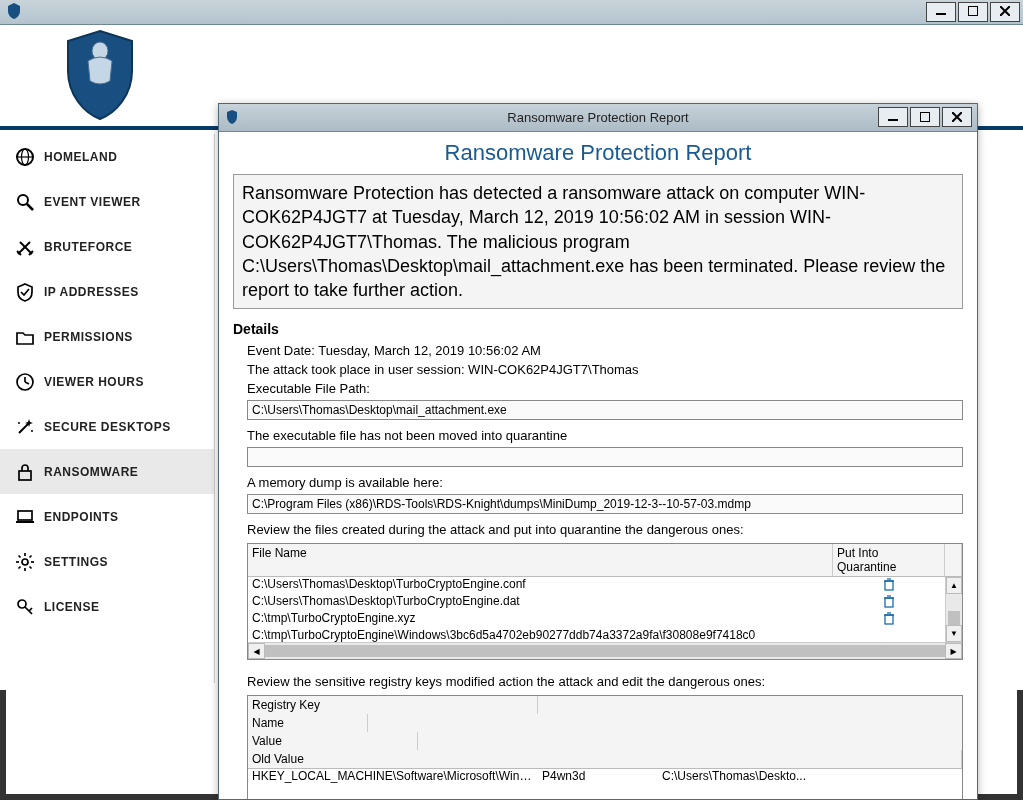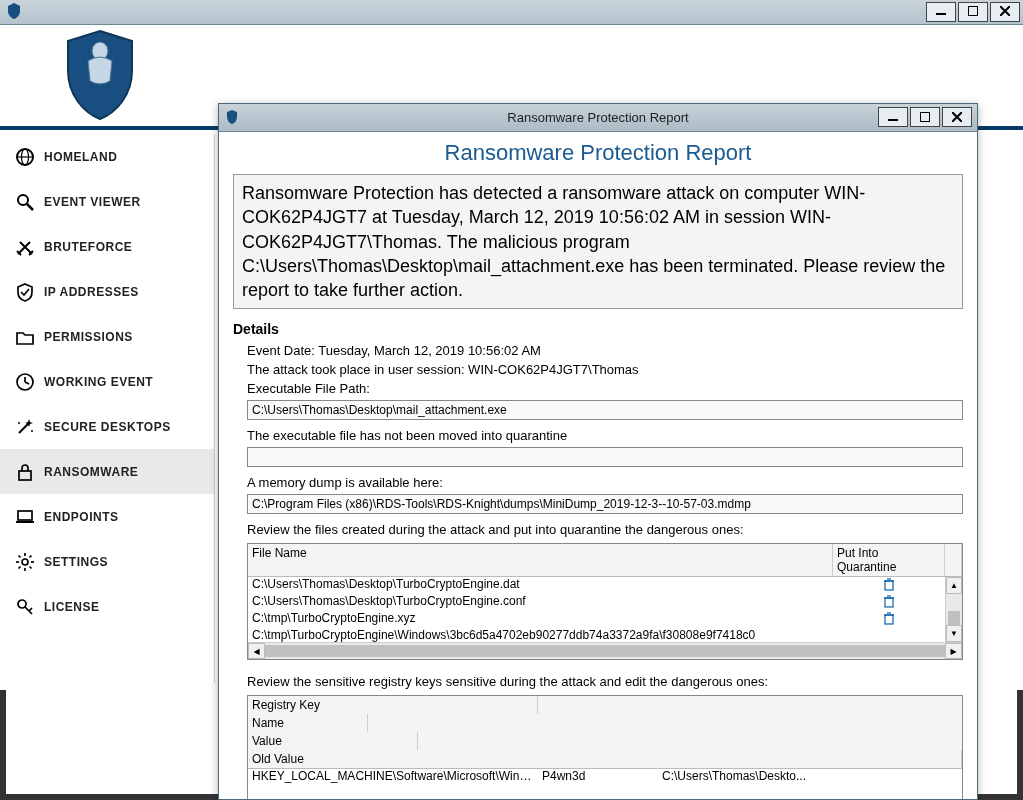--- a/index.html
+++ b/index.html
@@ -146,21 +146,21 @@
         <span class="label">PERMISSIONS</span>
       </div>
       <div class="side-item">
         <span class="s-icon">
             <svg width="20" height="20">
               <circle cx="10" cy="10" r="8" fill="none" stroke="#000" stroke-width="1.7"></circle>
               <line x1="10" y1="10" x2="10" y2="5" stroke="#000" stroke-width="1.7"></line>
               <line x1="10" y1="10" x2="14" y2="12" stroke="#000" stroke-width="1.7"></line>
             </svg>
           </span>
-        <span class="label">WORKING EVENT</span>
+        <span class="label">VIEWER HOURS</span>
       </div>
       <div class="side-item">
         <span class="s-icon">
             <svg width="20" height="20">
               <line x1="4" y1="16" x2="14" y2="6" stroke="#000" stroke-width="2"></line>
               <path d="M14 2 l1 3 l3 1 l-3 1 l-1 3 l-1 -3 l-3 -1 l3 -1 z" fill="#000"></path>
               <circle cx="4" cy="6" r="1" fill="#000"></circle>
               <circle cx="17" cy="14" r="1" fill="#000"></circle>
             </svg>
           </span>
@@ -262,36 +262,36 @@
 
       <div class="filetable">
         <div class="ft-row ft-head">
           <div style="flex:1">File Name</div>
           <div style="width:112px">Put Into Quarantine</div>
           <div style="width:17px"></div>
         </div>
         <div style="position:relative;">
           <div class="ft-body" style="padding-right:17px;">
             <div class="row">
+              <div class="cell-name">C:\Users\Thomas\Desktop\TurboCryptoEngine.conf</div>
+              <div class="cell-q"><svg class="trash" viewBox="0 0 14 14">
+                    <rect x="3" y="4" width="8" height="9" fill="none" stroke="#0b5fa5" stroke-width="1.2"></rect>
+                    <line x1="2" y1="4" x2="12" y2="4" stroke="#0b5fa5" stroke-width="1.2"></line>
+                    <line x1="5" y1="2" x2="9" y2="2" stroke="#0b5fa5" stroke-width="1.2"></line>
+                  </svg></div>
+            </div>
+            <div class="row">
               <div class="cell-name">C:\Users\Thomas\Desktop\TurboCryptoEngine.dat</div>
               <div class="cell-q"><svg class="trash" viewBox="0 0 14 14">
                     <rect x="3" y="4" width="8" height="9" fill="none" stroke="#0b5fa5" stroke-width="1.2"></rect>
                     <line x1="2" y1="4" x2="12" y2="4" stroke="#0b5fa5" stroke-width="1.2"></line>
                     <line x1="5" y1="2" x2="9" y2="2" stroke="#0b5fa5" stroke-width="1.2"></line>
                   </svg></div>
             </div>
             <div class="row">
-              <div class="cell-name">C:\Users\Thomas\Desktop\TurboCryptoEngine.conf</div>
-              <div class="cell-q"><svg class="trash" viewBox="0 0 14 14">
-                    <rect x="3" y="4" width="8" height="9" fill="none" stroke="#0b5fa5" stroke-width="1.2"></rect>
-                    <line x1="2" y1="4" x2="12" y2="4" stroke="#0b5fa5" stroke-width="1.2"></line>
-                    <line x1="5" y1="2" x2="9" y2="2" stroke="#0b5fa5" stroke-width="1.2"></line>
-                  </svg></div>
-            </div>
-            <div class="row">
               <div class="cell-name">C:\tmp\TurboCryptoEngine.xyz</div>
               <div class="cell-q"><svg class="trash" viewBox="0 0 14 14">
                     <rect x="3" y="4" width="8" height="9" fill="none" stroke="#0b5fa5" stroke-width="1.2"></rect>
                     <line x1="2" y1="4" x2="12" y2="4" stroke="#0b5fa5" stroke-width="1.2"></line>
                     <line x1="5" y1="2" x2="9" y2="2" stroke="#0b5fa5" stroke-width="1.2"></line>
                   </svg></div>
             </div>
             <div class="row">
               <div class="cell-name">C:\tmp\TurboCryptoEngine\Windows\3bc6d5a4702eb90277ddb74a3372a9fa\f30808e9f7418c0</div>
               <div class="cell-q"></div>
@@ -308,21 +308,21 @@
         </div>
         <div class="scrollbar-h">
           <div class="left">◀</div>
           <div class="track">
               <div class="thumb"></div>
             </div>
           <div class="right">▶</div>
         </div>
       </div>
 
-      <div class="line" style="margin-top:14px">Review the sensitive registry keys sensitive during the attack and edit the dangerous ones:</div>
+      <div class="line" style="margin-top:14px">Review the sensitive registry keys modified action the attack and edit the dangerous ones:</div>
 
       <div class="regtable">
         <div class="rt-row rt-head">
           <div style="width:290px">Registry Key</div>
           <div style="width:120px">Name</div>
           <div style="width:170px">Value</div>
           <div style="flex:1">Old Value</div>
         </div>
         <div class="rt-body" style="height:70px">
           <div class="row">

